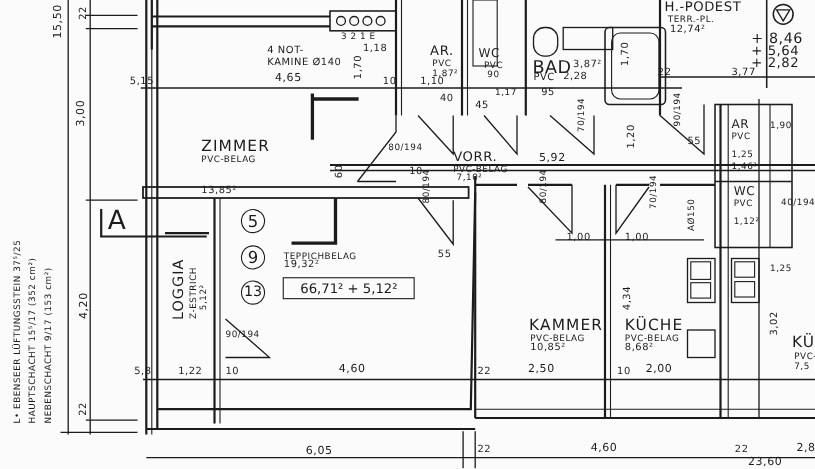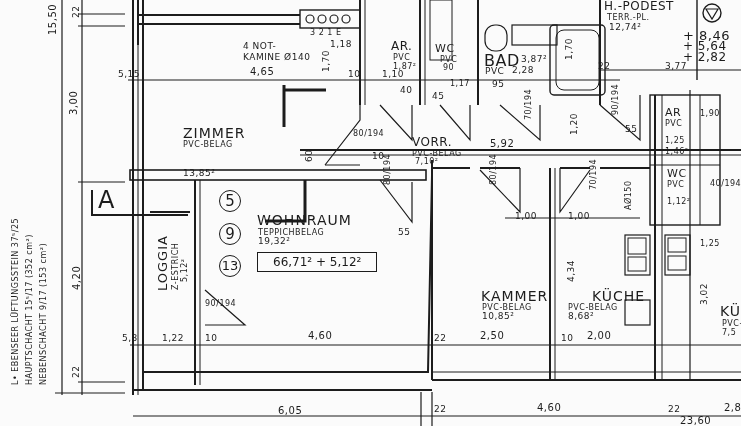--- a/index.html
+++ b/index.html
@@ -208,21 +208,20 @@
   <div class="t floor" style="left:700px;top:110px;">1,90</div>
   <div class="t" style="left:667px;top:168px;font-size:11px;">WC</div>
   <div class="t floor" style="left:667px;top:181px;">PVC</div>
   <div class="t floor" style="left:667px;top:198px;">1,12²</div>
   <div class="t floor" style="left:710px;top:180px;">40/194</div>
   <div class="t floor" style="left:700px;top:240px;">1,25</div>
 
   <div class="circ" style="left:219px;top:190px;">5</div>
   <div class="circ" style="left:219px;top:223px;">9</div>
   <div class="circ" style="left:219px;top:255px;font-size:13px;">13</div>
-  <div class="t room" style="left:257px;top:213px;">WOHNRAUM</div>
   <div class="t floor" style="left:258px;top:229px;">TEPPICHBELAG</div>
   <div class="t area" style="left:258px;top:237px;">19,32²</div>
   <div class="box" style="left:257px;top:252px;">66,71² + 5,12²</div>
 
   <div class="t rot" style="left:156px;top:291px;font-size:13px;letter-spacing:1px;">LOGGIA</div>
   <div class="t floor rot" style="left:172px;top:290px;">Z-ESTRICH</div>
   <div class="t floor rot" style="left:181px;top:282px;">5,12²</div>
   <div class="t floor" style="left:205px;top:300px;">90/194</div>
 
   <div class="t dims" style="left:122px;top:334px;">5,8</div>
@@ -230,21 +229,21 @@
   <div class="t dims" style="left:205px;top:334px;">10</div>
   <div class="t dim" style="left:308px;top:331px;">4,60</div>
   <div class="t dims" style="left:434px;top:334px;">22</div>
   <div class="t dim" style="left:480px;top:331px;">2,50</div>
   <div class="t dims" style="left:561px;top:334px;">10</div>
   <div class="t dim" style="left:587px;top:331px;">2,00</div>
 
   <div class="t room" style="left:481px;top:289px;">KAMMER</div>
   <div class="t floor" style="left:482px;top:304px;">PVC-BELAG</div>
   <div class="t area" style="left:482px;top:312px;">10,85²</div>
-  <div class="t room" style="left:568px;top:289px;margin-left:24px;">KÜCHE</div>
+  <div class="t room" style="left:568px;top:289px;">KÜCHE</div>
   <div class="t floor" style="left:568px;top:304px;">PVC-BELAG</div>
   <div class="t area" style="left:568px;top:312px;">8,68²</div>
   <div class="t dims rot" style="left:567px;top:282px;">4,34</div>
   <div class="t dims rot" style="left:700px;top:305px;">3,02</div>
   <div class="t room" style="left:720px;top:304px;">KÜ</div>
   <div class="t floor" style="left:722px;top:320px;">PVC-</div>
   <div class="t floor" style="left:722px;top:329px;">7,5</div>
 
   <div class="t dim" style="left:278px;top:406px;">6,05</div>
   <div class="t dims" style="left:434px;top:405px;">22</div>

